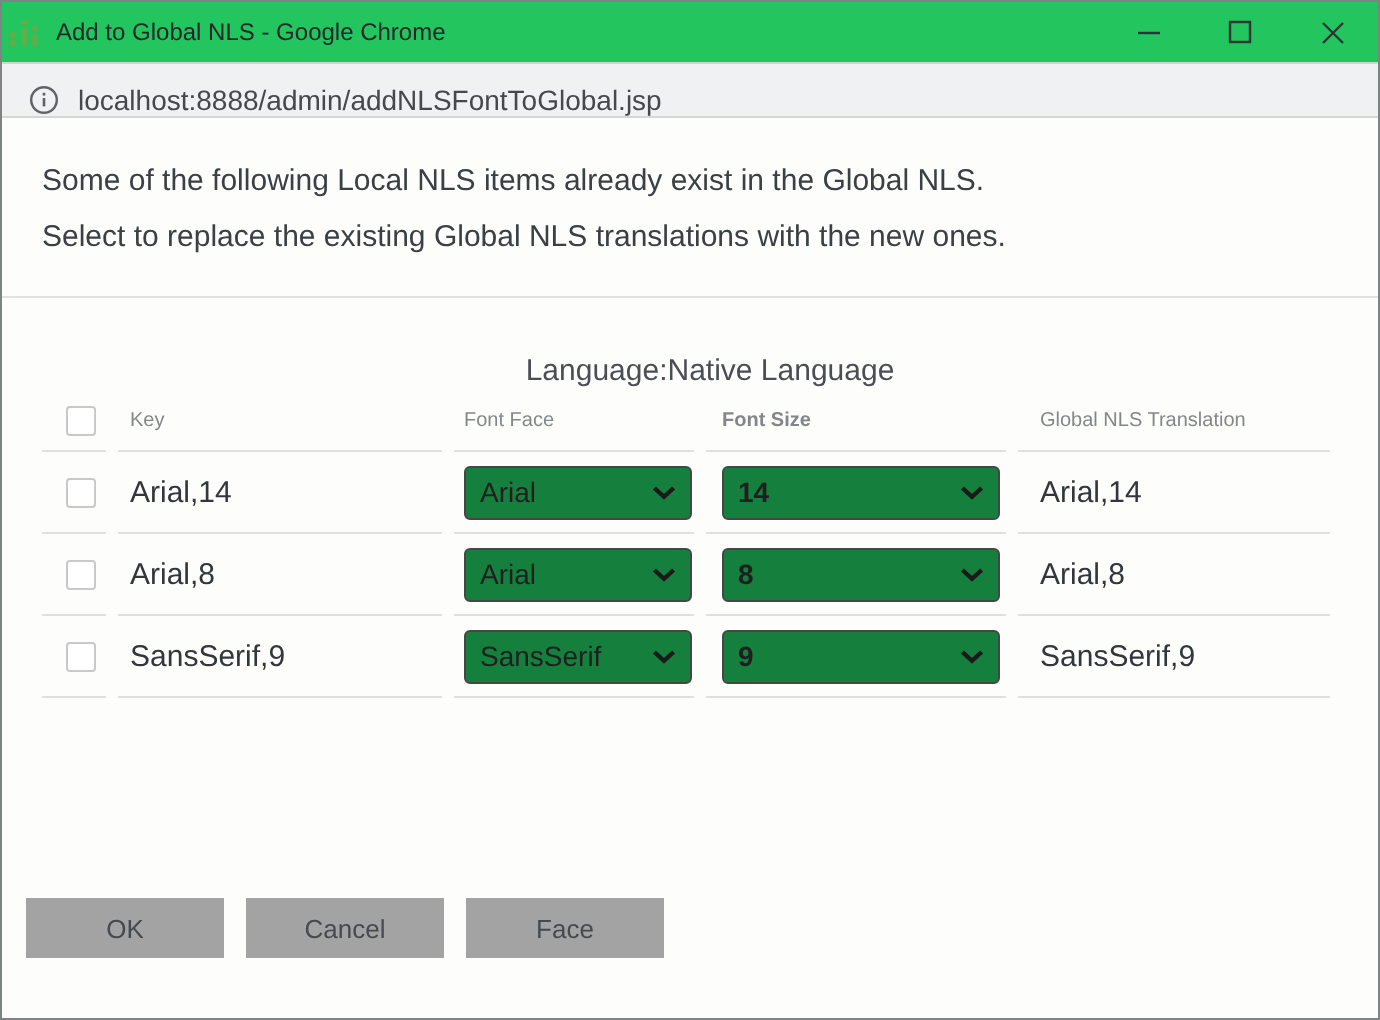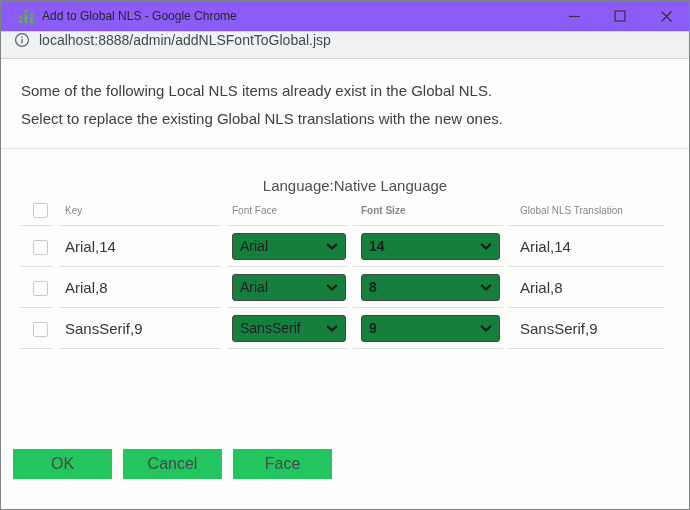--- a/index.html
+++ b/index.html
@@ -6,42 +6,42 @@
   html, body { background: #c7c7c7; font-family: "Liberation Sans", "DejaVu Sans", sans-serif; }
   .window {
     width: 690px; height: 510px;
     border: 1px solid #7e8384;
     background: #fdfdfc;
     overflow: hidden;
     position: relative;
   }
   
   .titlebar {
-    height: 31px; background: #8b5cf6;
+    height: 31px; background: #22c55e;
     border-bottom: 1px solid #cfd4d4;
     display: flex; align-items: center;
-    padding-left: 17px;
+    padding-left: 3px;
   }
   .favicon { width: 17px; height: 17px; flex: 0 0 auto; }
   .titlebar .title {
     margin-left: 7px; font-size: 12px; color: #24282a; flex: 1 1 auto;
     white-space: nowrap; overflow: hidden;
   }
   .win-controls { display: flex; height: 100%; }
   .win-btn {
     width: 46px; height: 100%;
     display: flex; align-items: center; justify-content: center;
     cursor: default;
   }
   .win-btn svg { display: block; }
   
   .urlbar {
     height: 27px; background: #eff1f2;
     border-bottom: 1px solid #d6d6d6;
-    display: flex; align-items: flex-start;
+    display: flex; align-items: flex-end;
     padding-left: 13px;
   }
   .url-text { margin-left: 9px; font-size: 14px; color: #45494d; }
   
   .content { background: #fdfdfc; }
   .message { margin: 23px 20px 0 20px; }
   .message p { font-size: 15px; color: #3b4045; line-height: 17px; margin-bottom: 11px; }
   .divider { border: none; border-top: 1px solid #e2e2e2; margin-top: 21px; }
   .language-label { margin: 28px 0 0 20px; font-size: 15px; color: #4b4f54; text-align: center; }
   
@@ -71,23 +71,23 @@
     padding: 0 7px 0 7px; font-size: 14px; color: #1f1f1f;
     cursor: default; vertical-align: middle;
   }
   .select.w-ff { width: 114px; }
   .select.w-fs { width: 139px; }
   .select .chev { margin-left: 6px; flex: 0 0 auto; }
   
   .footer { margin: 100px 0 0 12px; display: flex; }
   .btn {
     width: 99px; height: 30px; margin-right: 11px;
-    background: #22c55e; border: none; border-radius: 0;
+    background: #a3a3a3; border: none; border-radius: 0;
     font-family: "Liberation Sans", sans-serif;
-    font-size: 16px; color: #46494d; cursor: pointer;
+    font-size: 13px; color: #46494d; cursor: pointer;
   }
 </style>
 </head>
 <body>
 
 <div class="window">
 
   <div class="titlebar">
     <svg class="favicon" viewBox="0 0 17 17">
       <g fill="#5cb04a">

